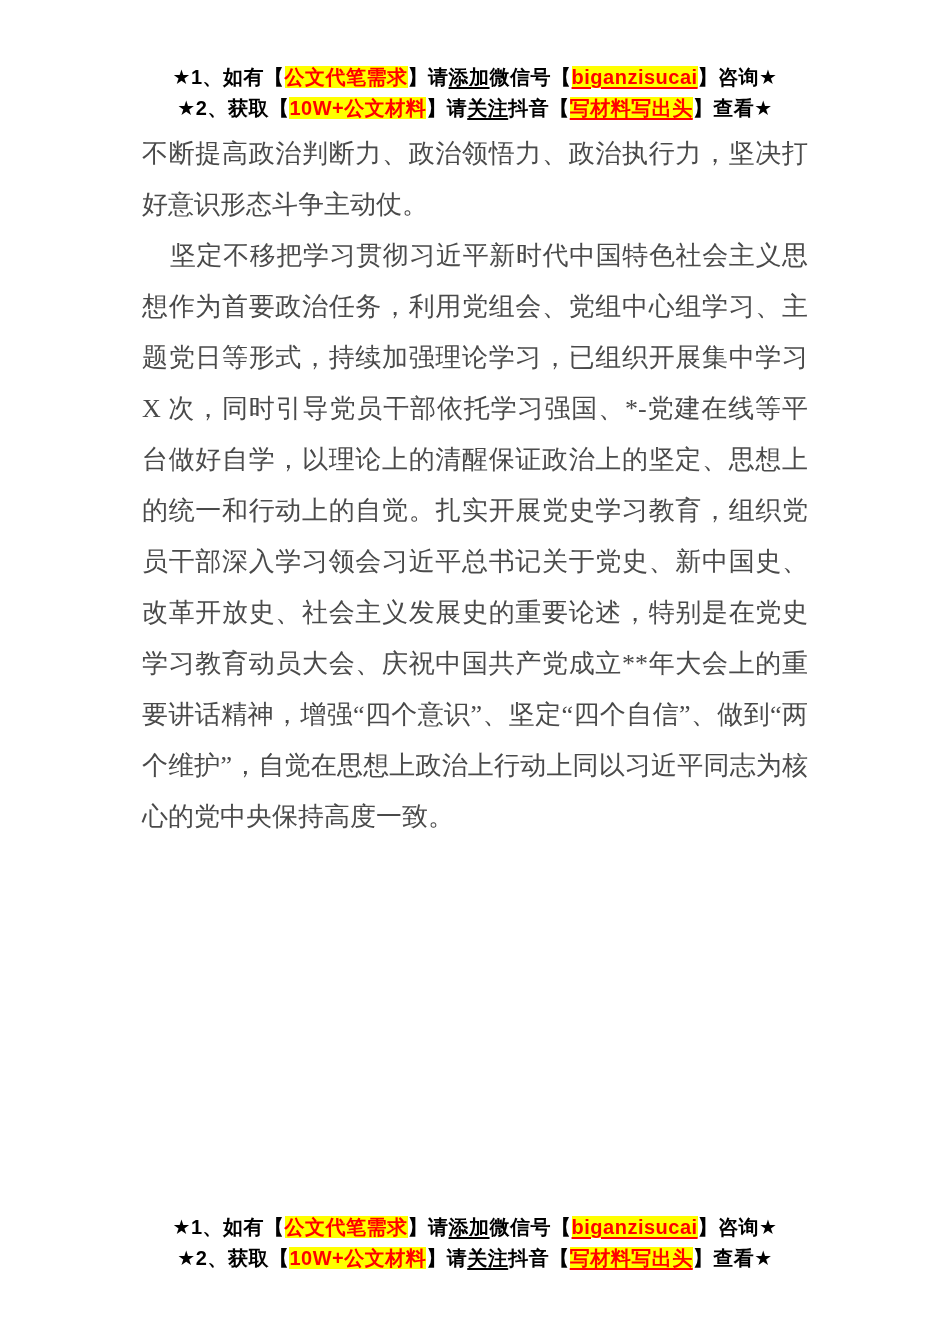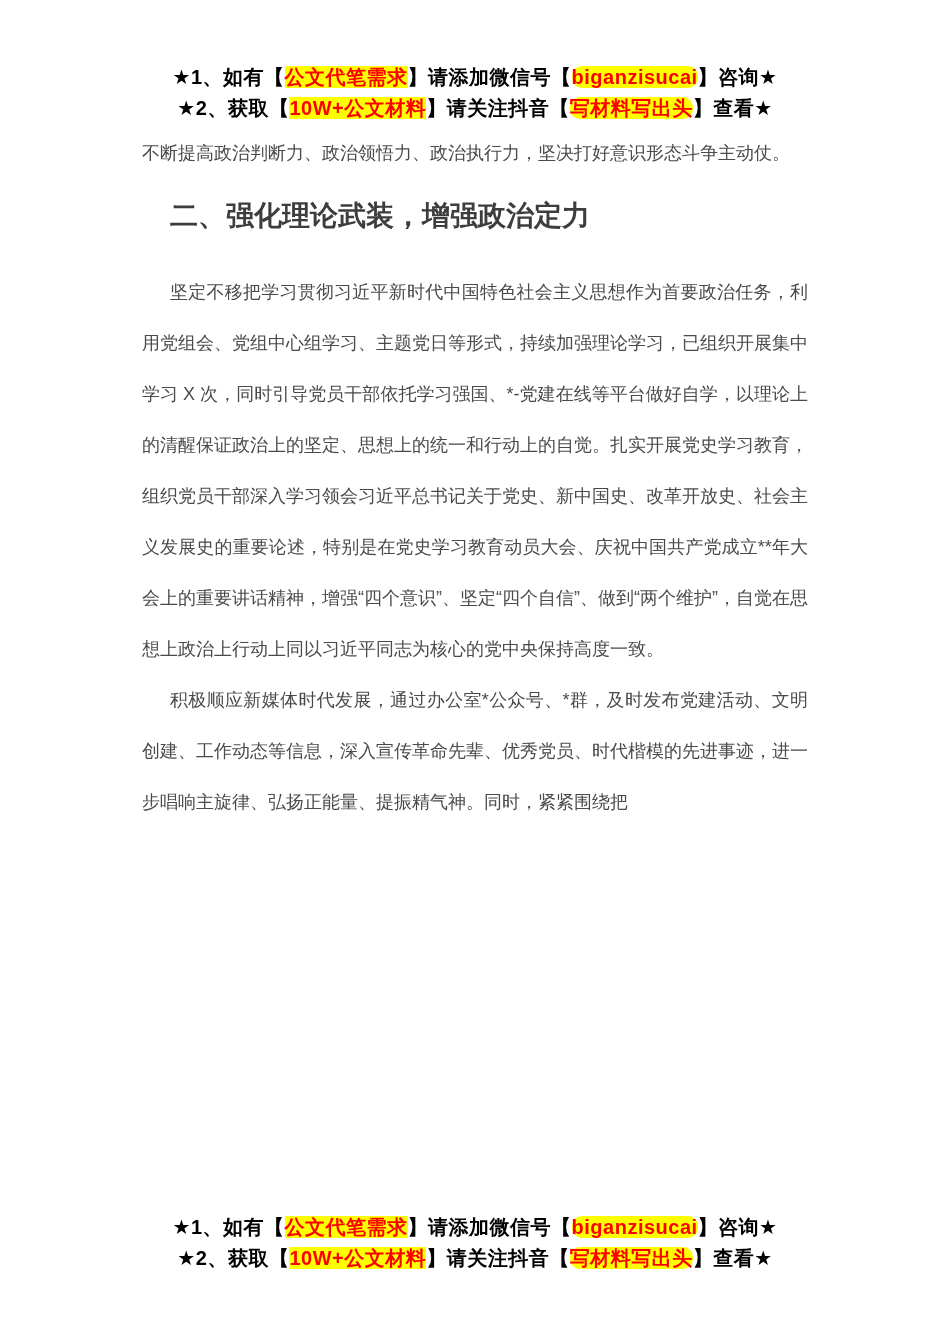--- a/index.html
+++ b/index.html
@@ -27,38 +27,39 @@
     font-weight:bold;
     font-size:20px;
     line-height:31px;
     color:var(--banner-ink);
     letter-spacing:0.5px;
   }
   .banner-top{top:62px;}
   .banner-bottom{top:1212px;}
   .seg{white-space:pre;}
   .seg.highlight{background:var(--hl);color:var(--red);text-align:right;}
-  .seg.underline{text-decoration-thickness:2px;text-underline-offset:3px;}
+  .seg.underline{text-decoration:underline;text-decoration-thickness:2px;text-underline-offset:3px;}
   .seg.highlight-underline{
     background:var(--hl);color:var(--red);
-    text-decoration-thickness:2px;text-underline-offset:3px;border-radius:10px;
+    text-decoration:underline;text-decoration-thickness:2px;text-underline-offset:3px;
   }
   
   .content{
     position:absolute;
     left:142px;top:0;
     width:666px;
     padding-top:128px;
     color:var(--body-ink);
   }
   .para{
-    font-size:18px;
+    font-size:26px;
     line-height:51px;
     text-align:justify;
     color:var(--body-ink);
+    font-family:Liberation Serif, serif;
   }
   .para.indent{text-indent:28px;}
   .para.page-cut{max-height:204px;overflow:hidden;}
   .heading{
     font-size:28px;
     line-height:42px;
     font-weight:bold;
     color:var(--head-ink);
     text-indent:28px;
     margin:16px 0 30px 0;
@@ -71,26 +72,24 @@
 <div class="page">
 
   <div class="banner banner-top">
       <div class="banner-line"><span class="seg plain">★1、如有【</span><span class="seg highlight">公文代笔需求</span><span class="seg plain">】请</span><span class="seg underline">添加</span><span class="seg plain">微信号【</span><span class="seg highlight-underline">biganzisucai</span><span class="seg plain">】咨询★</span></div>
       <div class="banner-line"><span class="seg plain">★2、获取【</span><span class="seg highlight">10W+公文材料</span><span class="seg plain">】请</span><span class="seg underline">关注</span><span class="seg plain">抖音【</span><span class="seg highlight-underline">写材料写出头</span><span class="seg plain">】查看★</span></div>
     </div>
 
   <main class="content">
     <p class="para">不断提高政治判断力、政治领悟力、政治执行力，坚决打好意识形态斗争主动仗。</p>
 
-    <h2 class="heading">二、强化理论武装，增强政治定力</h2>
 
     <p class="para indent">坚定不移把学习贯彻习近平新时代中国特色社会主义思想作为首要政治任务，利用党组会、党组中心组学习、主题党日等形式，持续加强理论学习，已组织开展集中学习 X 次，同时引导党员干部依托学习强国、*-党建在线等平台做好自学，以理论上的清醒保证政治上的坚定、思想上的统一和行动上的自觉。扎实开展党史学习教育，组织党员干部深入学习领会习近平总书记关于党史、新中国史、改革开放史、社会主义发展史的重要论述，特别是在党史学习教育动员大会、庆祝中国共产党成立**年大会上的重要讲话精神，增强“四个意识”、坚定“四个自信”、做到“两个维护”，自觉在思想上政治上行动上同以习近平同志为核心的党中央保持高度一致。</p>
 
 
-    <p class="para indent page-cut">积极顺应新媒体时代发展，通过办公室*公众号、*群，及时发布党建活动、文明创建、工作动态等信息，深入宣传革命先辈、优秀党员、时代楷模的先进事迹，进一步唱响主旋律、弘扬正能量、提振精气神。同时，紧紧围绕把</p>
   </main>
 
   <div class="banner banner-bottom">
       <div class="banner-line"><span class="seg plain">★1、如有【</span><span class="seg highlight">公文代笔需求</span><span class="seg plain">】请</span><span class="seg underline">添加</span><span class="seg plain">微信号【</span><span class="seg highlight-underline">biganzisucai</span><span class="seg plain">】咨询★</span></div>
       <div class="banner-line"><span class="seg plain">★2、获取【</span><span class="seg highlight">10W+公文材料</span><span class="seg plain">】请</span><span class="seg underline">关注</span><span class="seg plain">抖音【</span><span class="seg highlight-underline">写材料写出头</span><span class="seg plain">】查看★</span></div>
     </div>
 
 </div>
 
 </body></html>

